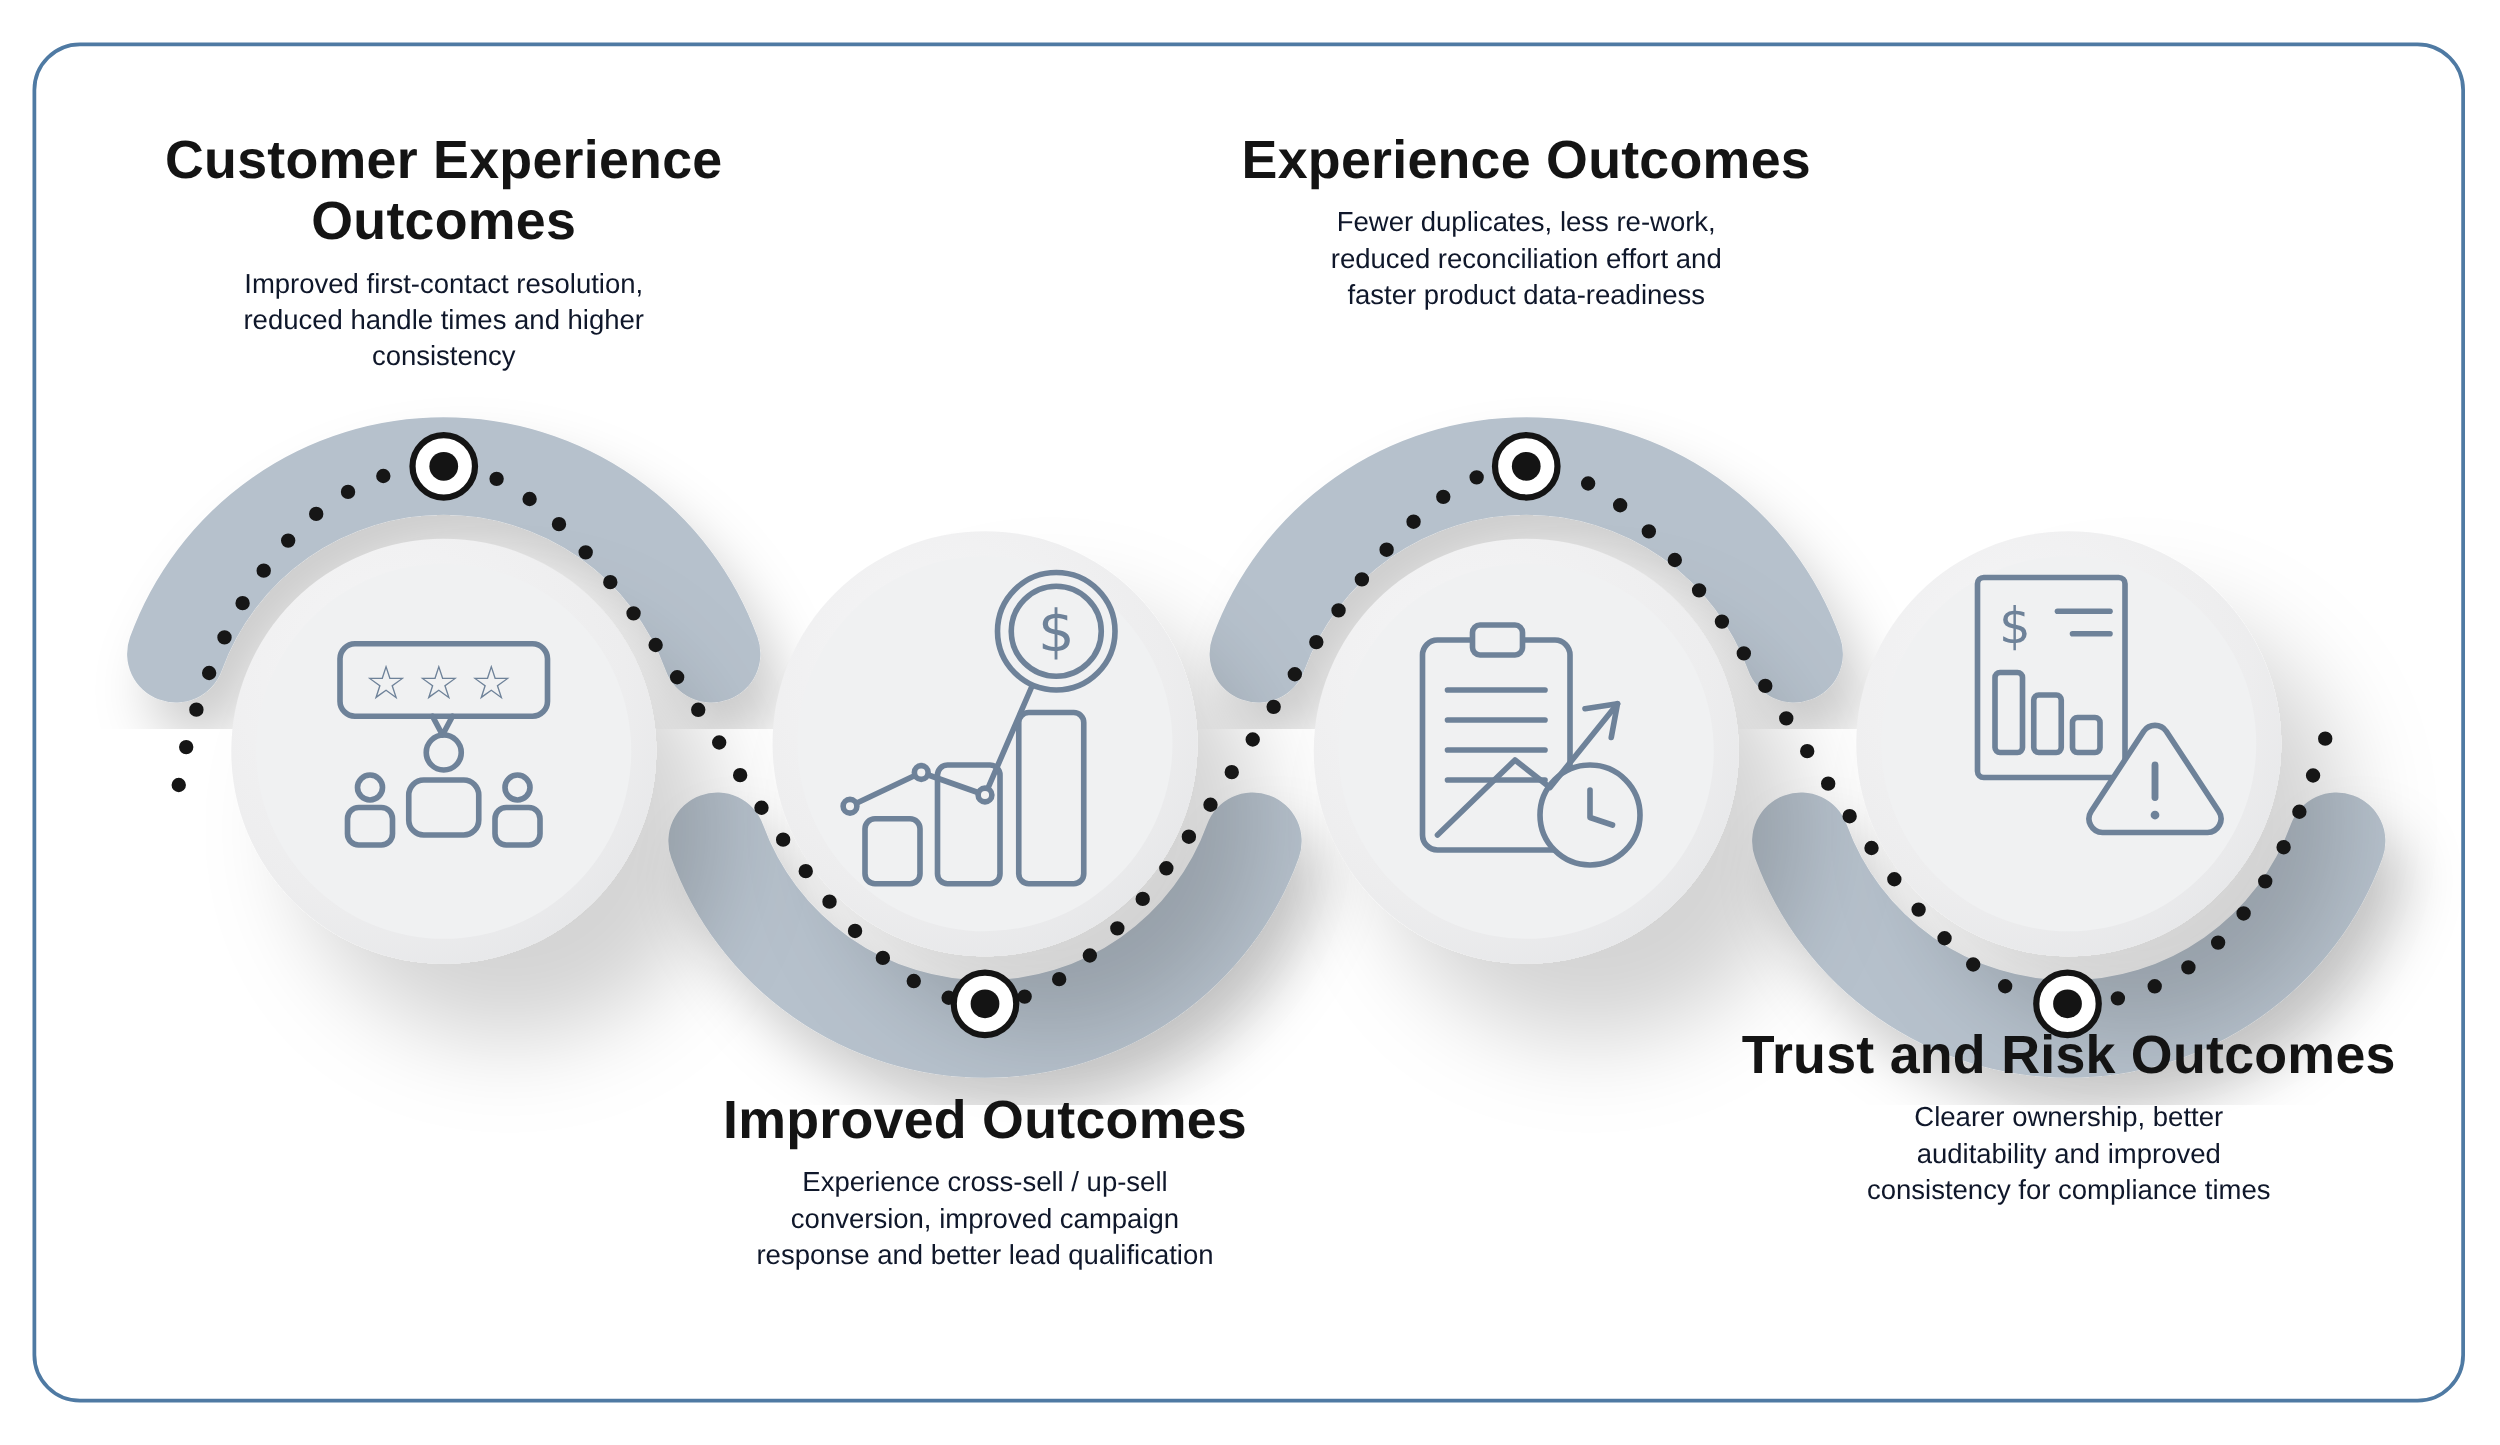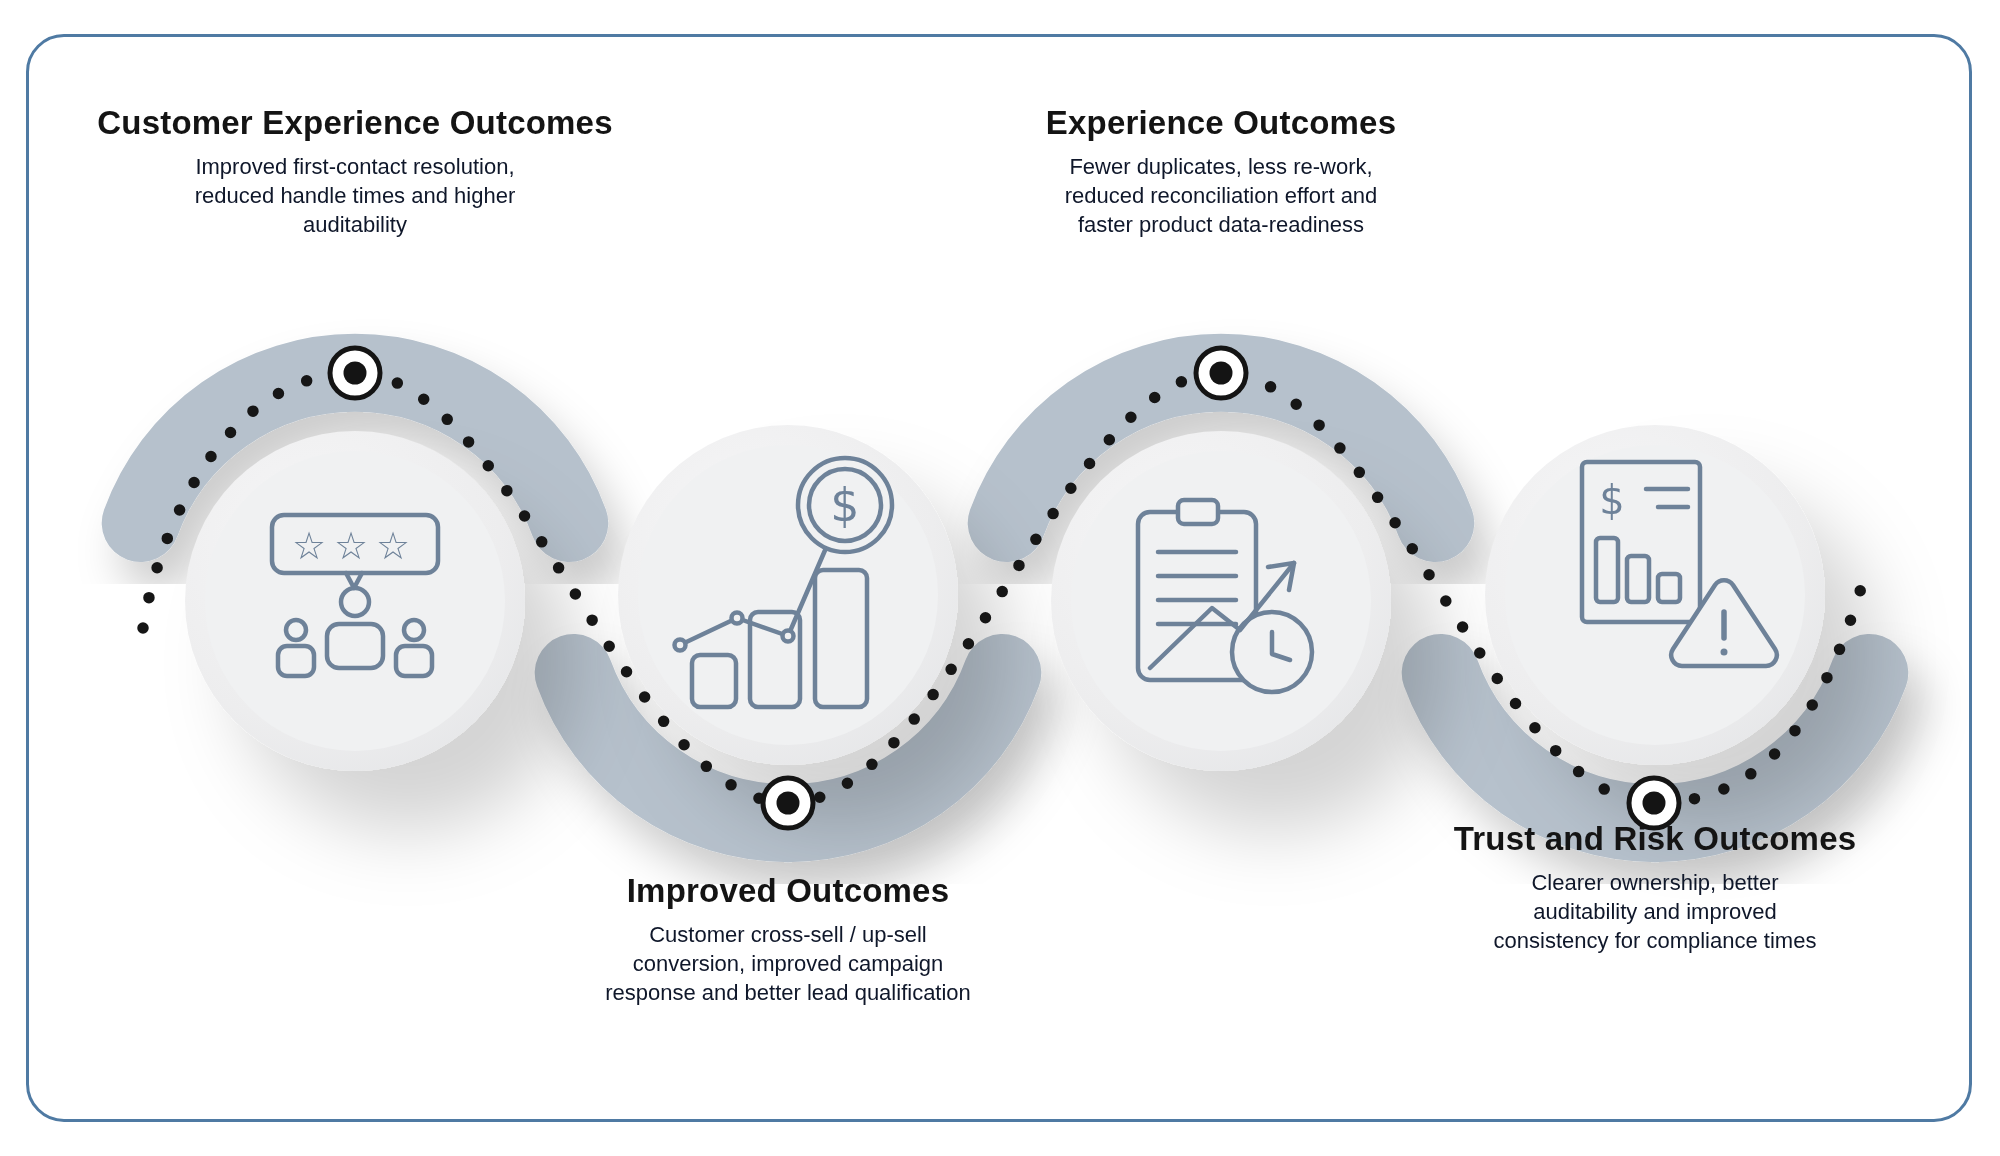--- a/index.html
+++ b/index.html
@@ -7,21 +7,21 @@
     position:relative;width:2000px;height:1156px;background:#ffffff;overflow:hidden;
     font-family:"Liberation Sans",sans-serif;
   }
   .frame-border{
     position:absolute;left:26px;top:34px;width:1946px;height:1088px;
     border:3px solid #4f7aa3;border-radius:38px;box-sizing:border-box;
     pointer-events:none;
   }
   .diagram-svg{position:absolute;left:0;top:0;}
   .text-block{position:absolute;text-align:center;}
-  .tb-title{font-size:33px;font-weight:700;color:#141414;margin-bottom:10px;letter-spacing:.2px;}
+  .tb-title{font-size:43px;font-weight:700;color:#141414;margin-bottom:10px;letter-spacing:.2px;}
   .tb-line{font-size:22px;line-height:1.32;color:#0f172a;}
 </style>
 </head>
 <body>
 
 <div class="stage">
 
   <svg class="diagram-svg" width="2000" height="1156" viewBox="0 0 2000 1156">
     <defs>
       <radialGradient id="circleGrad" cx="38%" cy="32%" r="78%">
@@ -132,33 +132,33 @@
       <path d="M 1715 585 a 11 11 0 0 1 18 0 l 42 64 a 11 11 0 0 1 -9 17 h -84 a 11 11 0 0 1 -9 -17 z" fill="#f0f1f2"></path>
       <line x1="1724" y1="612" x2="1724" y2="638" stroke-width="5.5"></line>
       <circle cx="1724" cy="652" r="3.5" fill="#6e8299" stroke="none"></circle>
     </g>
   </svg>
 
   <div class="text-block" style="left:35px;top:104px;width:640px;">
     <div class="tb-title">Customer Experience Outcomes</div>
     <div class="tb-line">Improved first-contact resolution,</div>
     <div class="tb-line">reduced handle times and higher</div>
-    <div class="tb-line">auditability</div>
+    <div class="tb-line">consistency</div>
   </div>
 
   <div class="text-block" style="left:901px;top:104px;width:640px;">
     <div class="tb-title">Experience Outcomes</div>
     <div class="tb-line">Fewer duplicates, less re-work,</div>
     <div class="tb-line">reduced reconciliation effort and</div>
     <div class="tb-line">faster product data-readiness</div>
   </div>
 
   <div class="text-block" style="left:468px;top:872px;width:640px;">
     <div class="tb-title">Improved Outcomes</div>
-    <div class="tb-line">Customer cross-sell / up-sell</div>
+    <div class="tb-line">Experience cross-sell / up-sell</div>
     <div class="tb-line">conversion, improved campaign</div>
     <div class="tb-line">response and better lead qualification</div>
   </div>
 
   <div class="text-block" style="left:1335px;top:820px;width:640px;">
     <div class="tb-title">Trust and Risk Outcomes</div>
     <div class="tb-line">Clearer ownership, better</div>
     <div class="tb-line">auditability and improved</div>
     <div class="tb-line">consistency for compliance times</div>
   </div>

